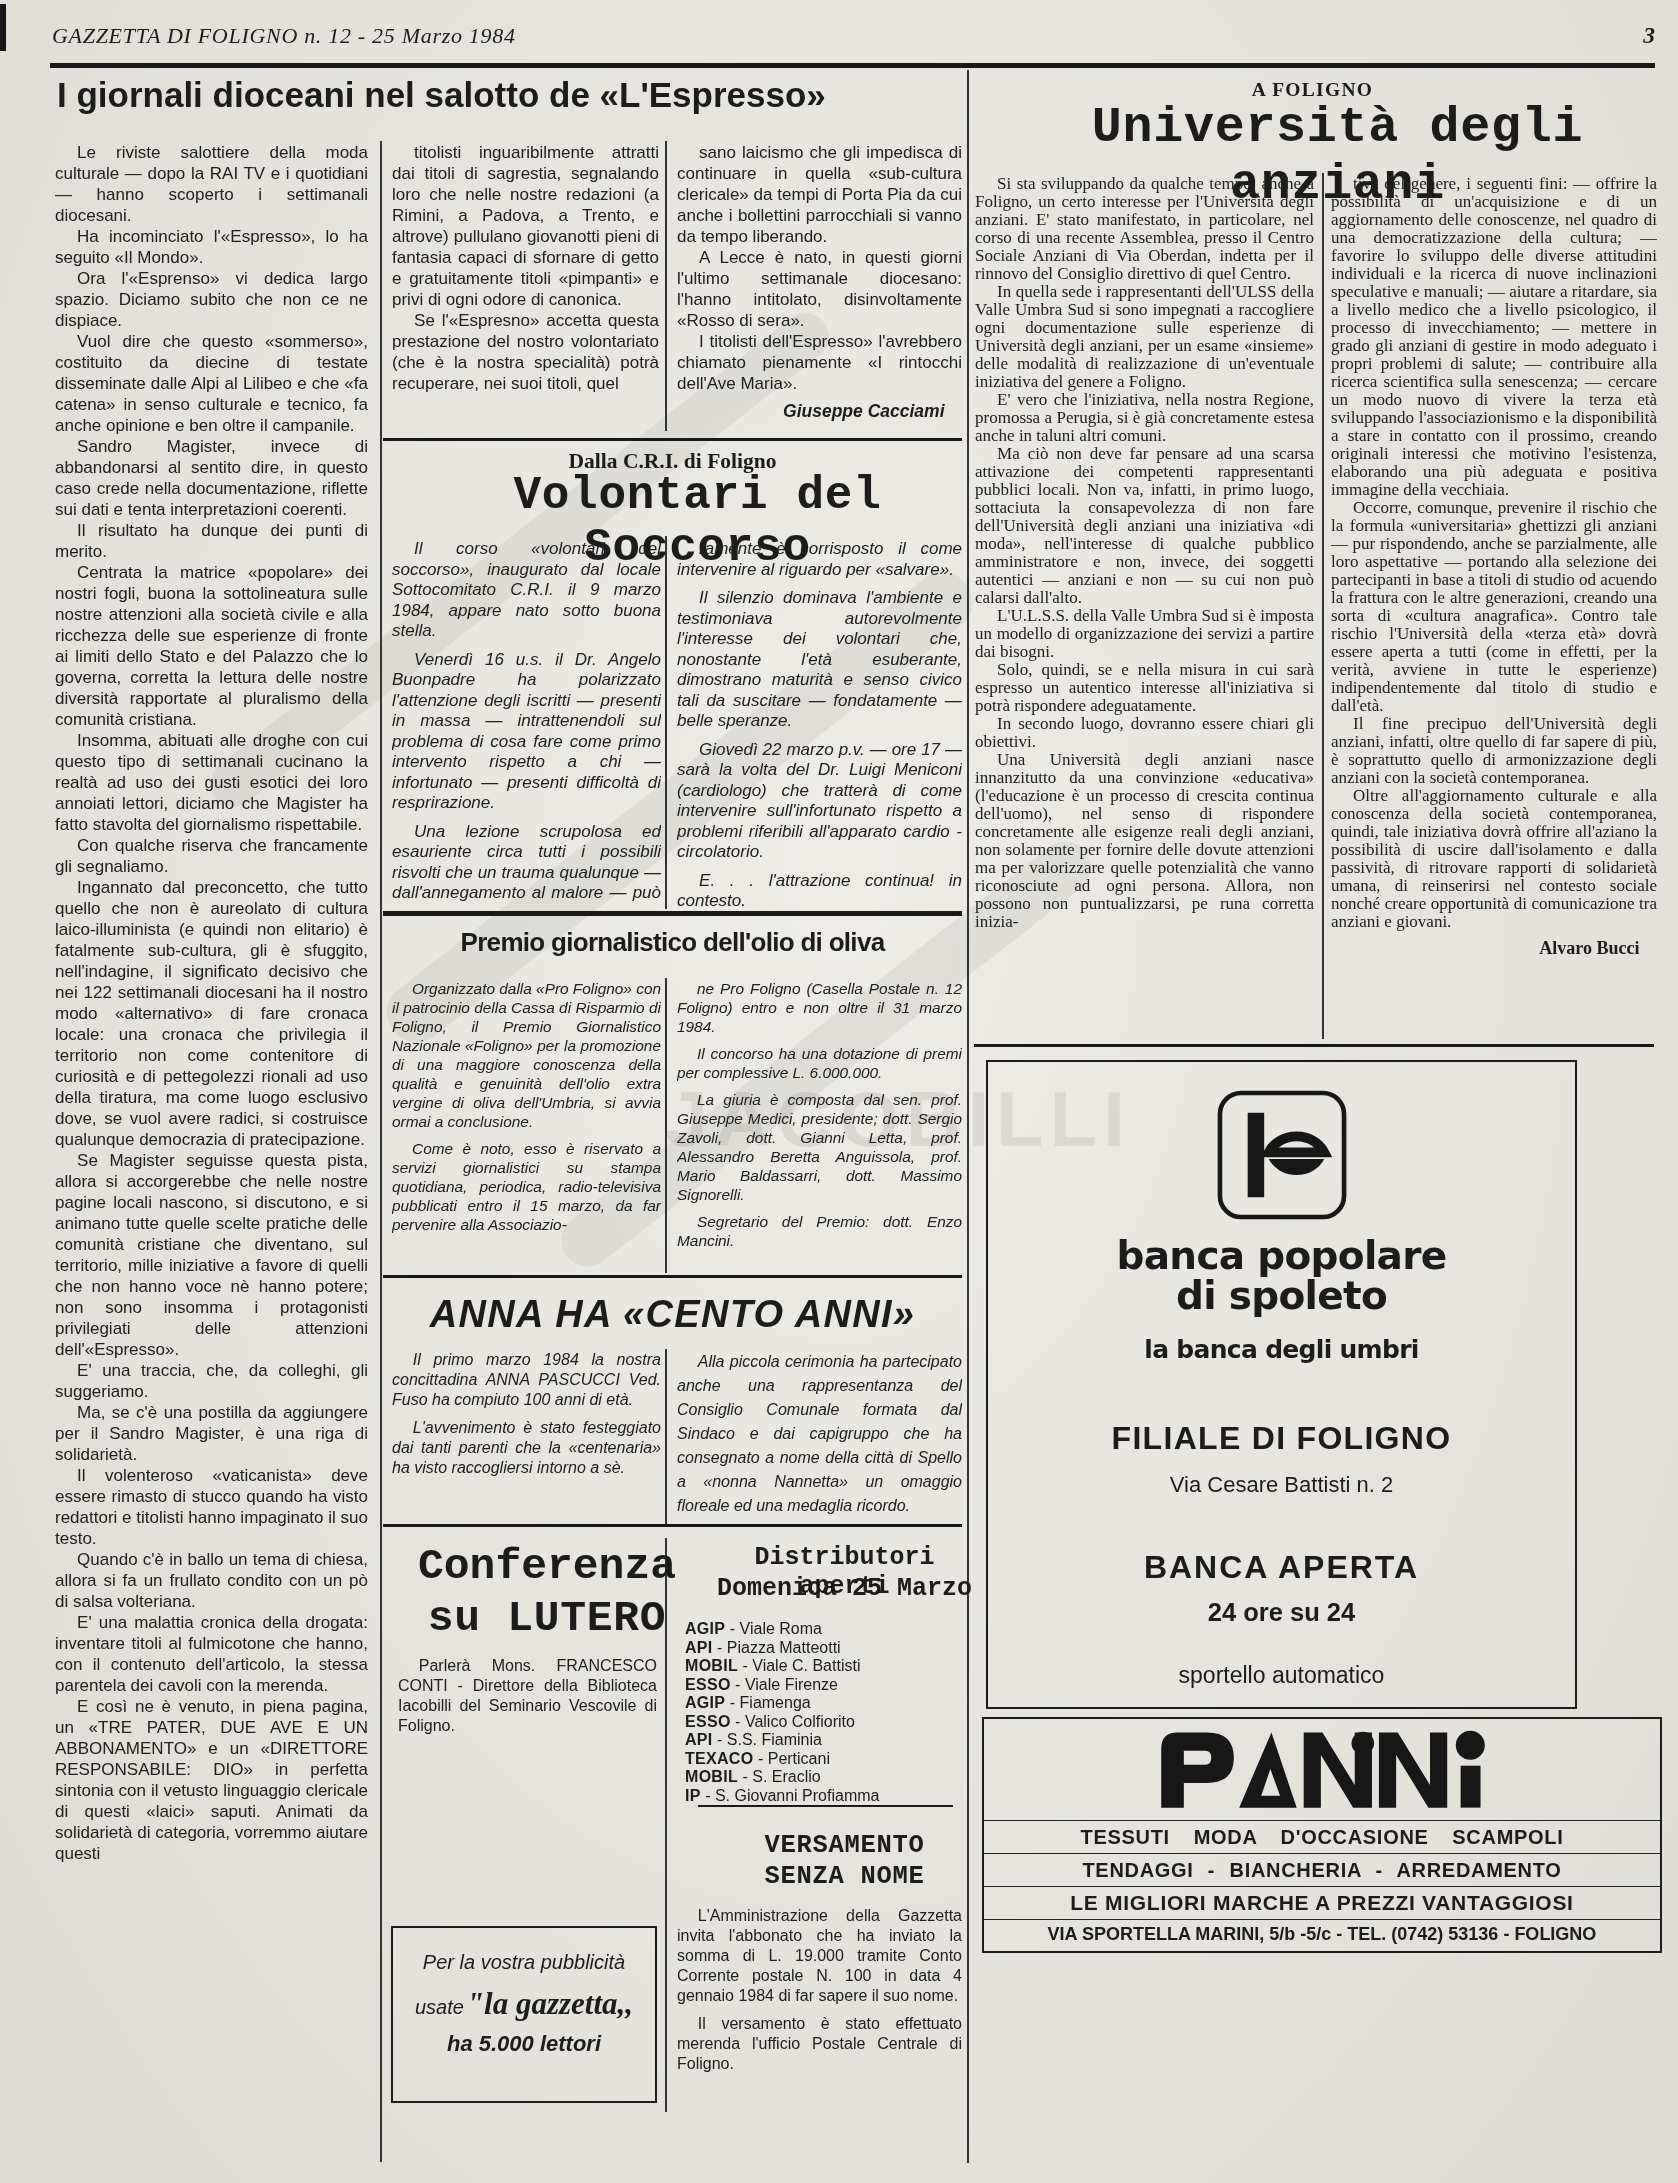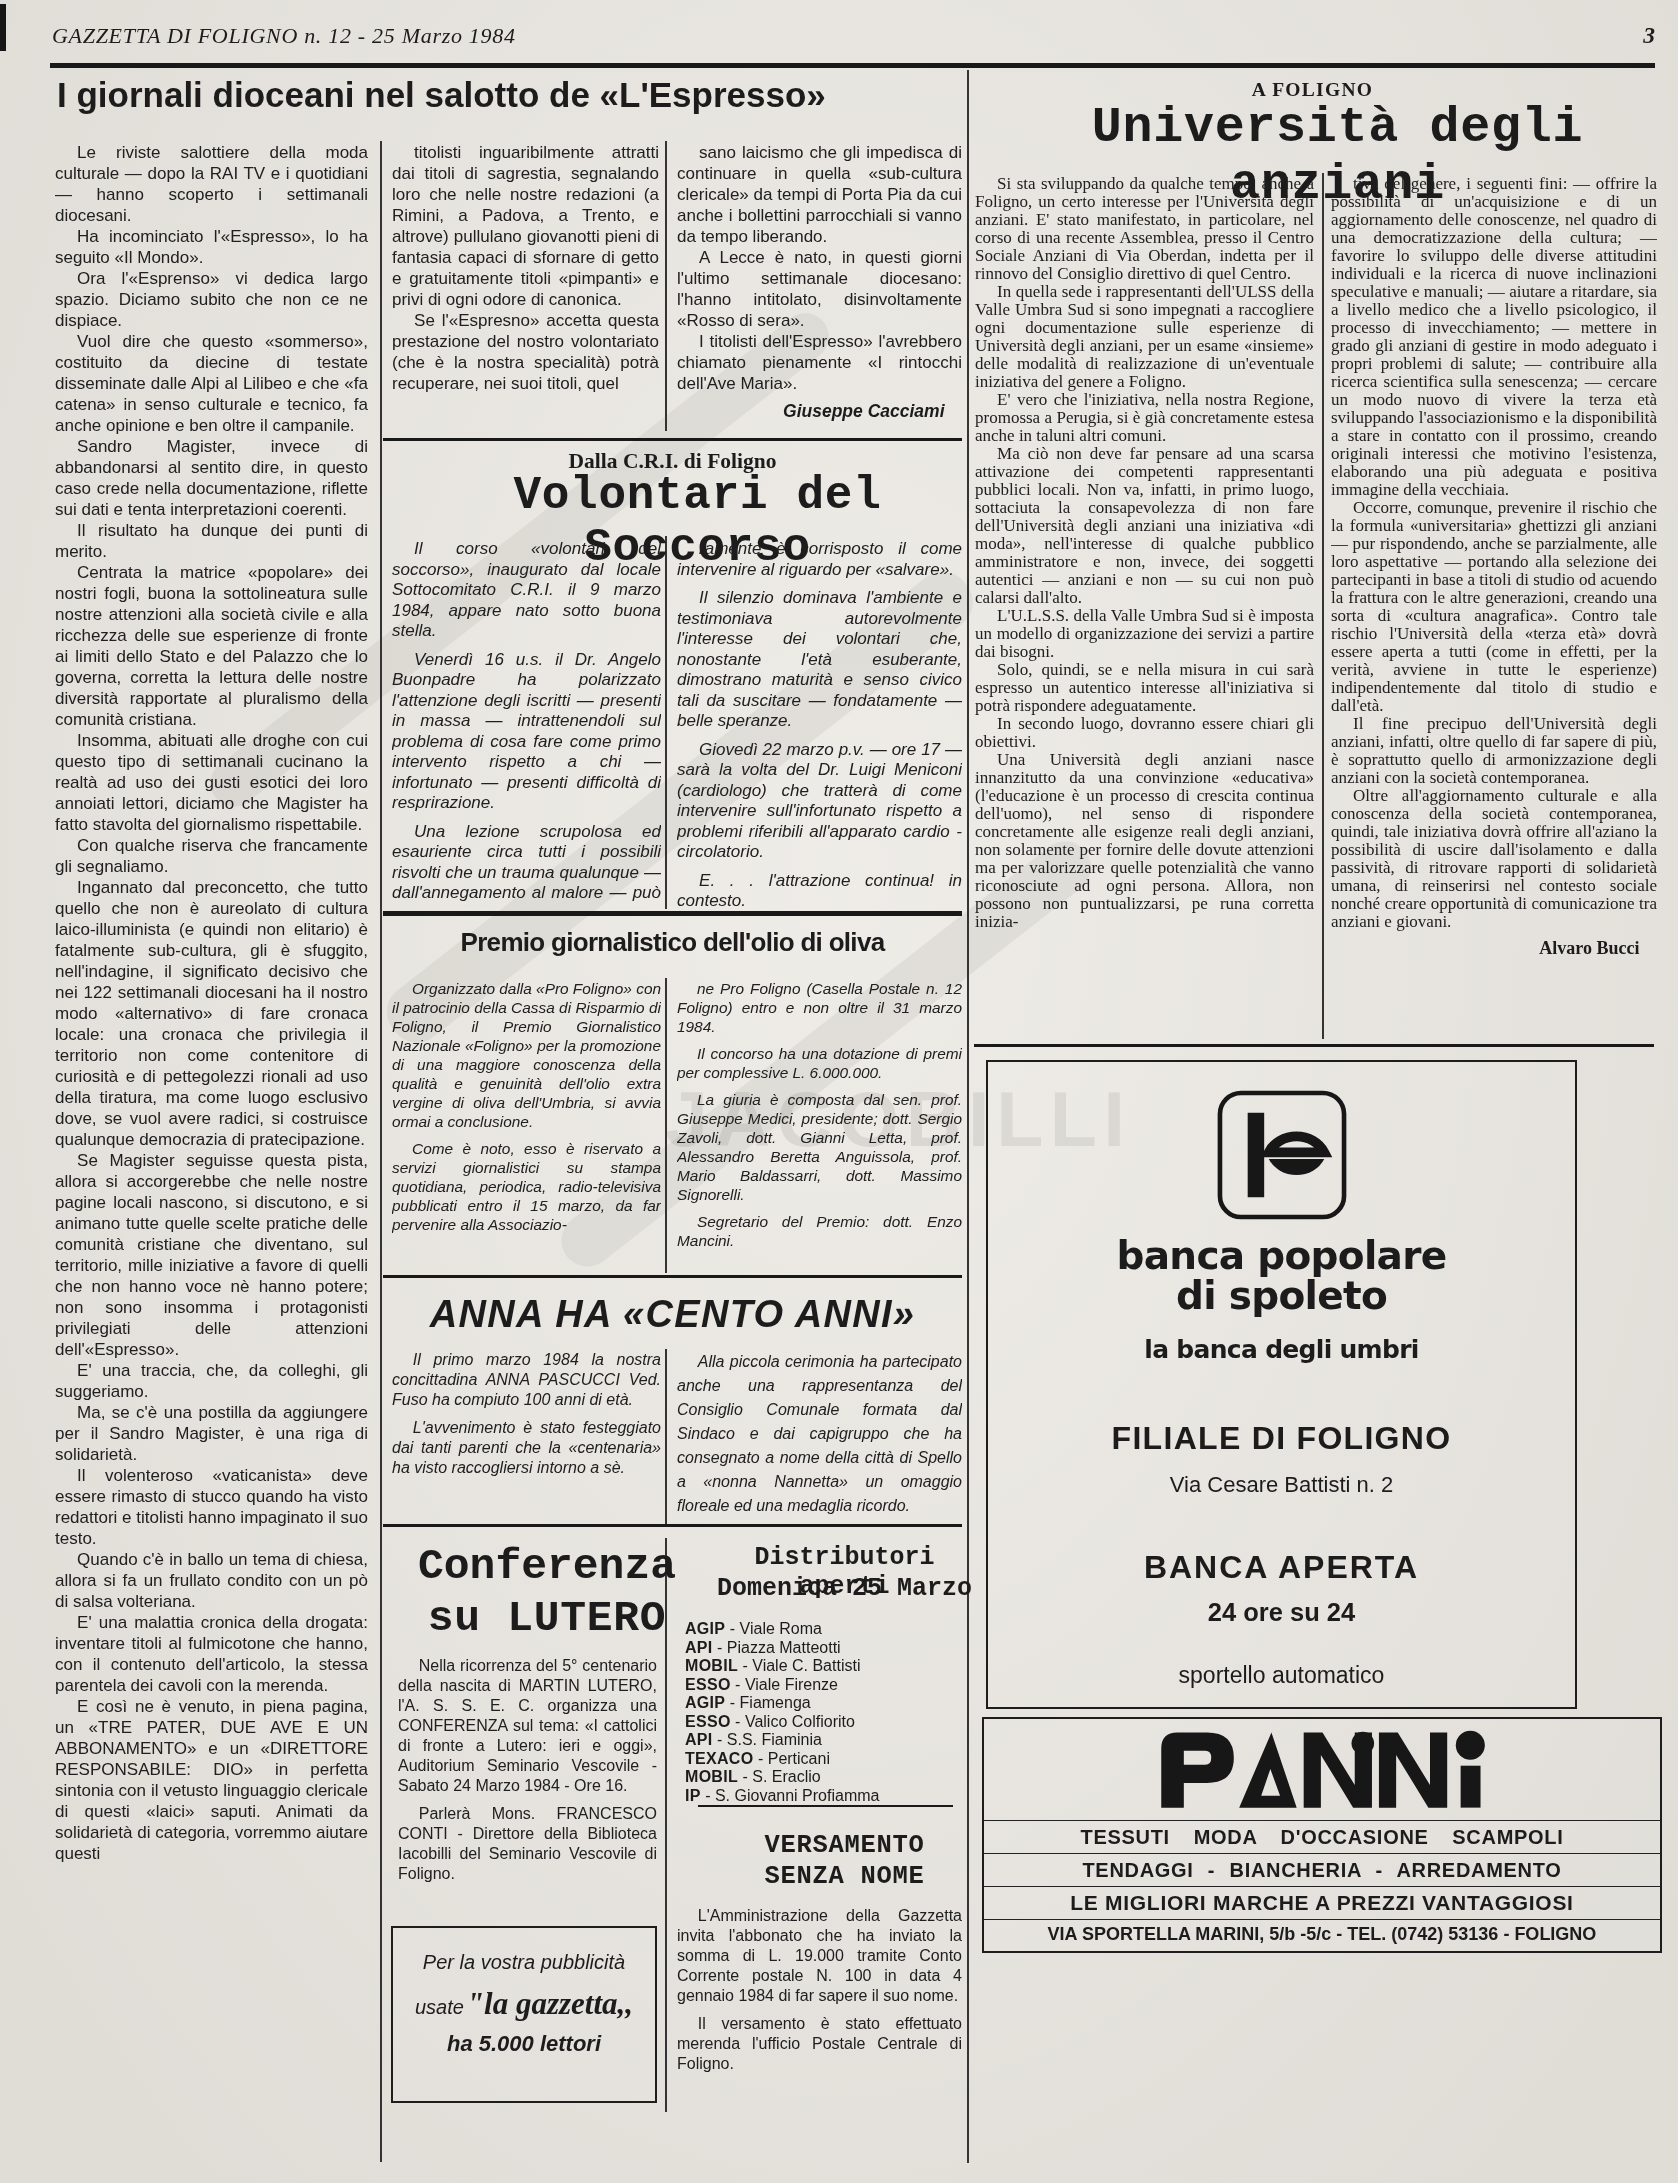--- a/index.html
+++ b/index.html
@@ -140,21 +140,20 @@
     </div>
   <div class="abs col sans it spaced" style="left:677px;top:1350px;width:285px;height:172px;font-size:16px;line-height:24px;">
       <p>Alla piccola cerimonia ha partecipato anche una rappresentanza del Consiglio Comunale formata dal Sindaco e dai capigruppo che ha consegnato a nome della città di Spello a «nonna Nannetta» un omaggio floreale ed una medaglia ricordo.</p>
     </div>
 
   <div class="hr" style="left:383px;top:1524px;width:579px;height:2.7px;"></div>
 
   <div class="abs head-serif center" style="left:386px;top:1542px;width:272px;font-size:43px;">Conferenza</div>
   <div class="abs head-serif center" style="left:386px;top:1594px;width:272px;font-size:43px;letter-spacing:0.7px;">su LUTERO</div>
   <div class="abs col sans spaced" style="left:398px;top:1656px;width:259px;height:261px;font-size:16px;line-height:20px;">
-      <p>Nella ricorrenza del 5° centenario della nascita di MARTIN LUTERO, l'A. S. S. E. C. organizza una CONFERENZA sul tema: «I cattolici di fronte a Lutero: ieri e oggi», Auditorium Seminario Vescovile - Sabato 24 Marzo 1984 - Ore 16.</p>
       <p>Parlerà Mons. FRANCESCO CONTI - Direttore della Biblioteca Iacobilli del Seminario Vescovile di Foligno.</p>
     </div>
 
   <div class="box" style="left:391px;top:1926px;width:262px;height:173px;text-align:center;">
     <div class="it sans" style="margin-top:23px;font-size:20px;">Per la vostra pubblicità</div>
     <div style="margin-top:12px;">
       <span class="it sans" style="font-size:20px;">usate</span>
       <span class="b it serif" style="font-size:31px;">"la gazzetta,,</span>
     </div>
     <div class="b it sans" style="margin-top:9.4px;font-size:22px;">ha 5.000 lettori</div>

